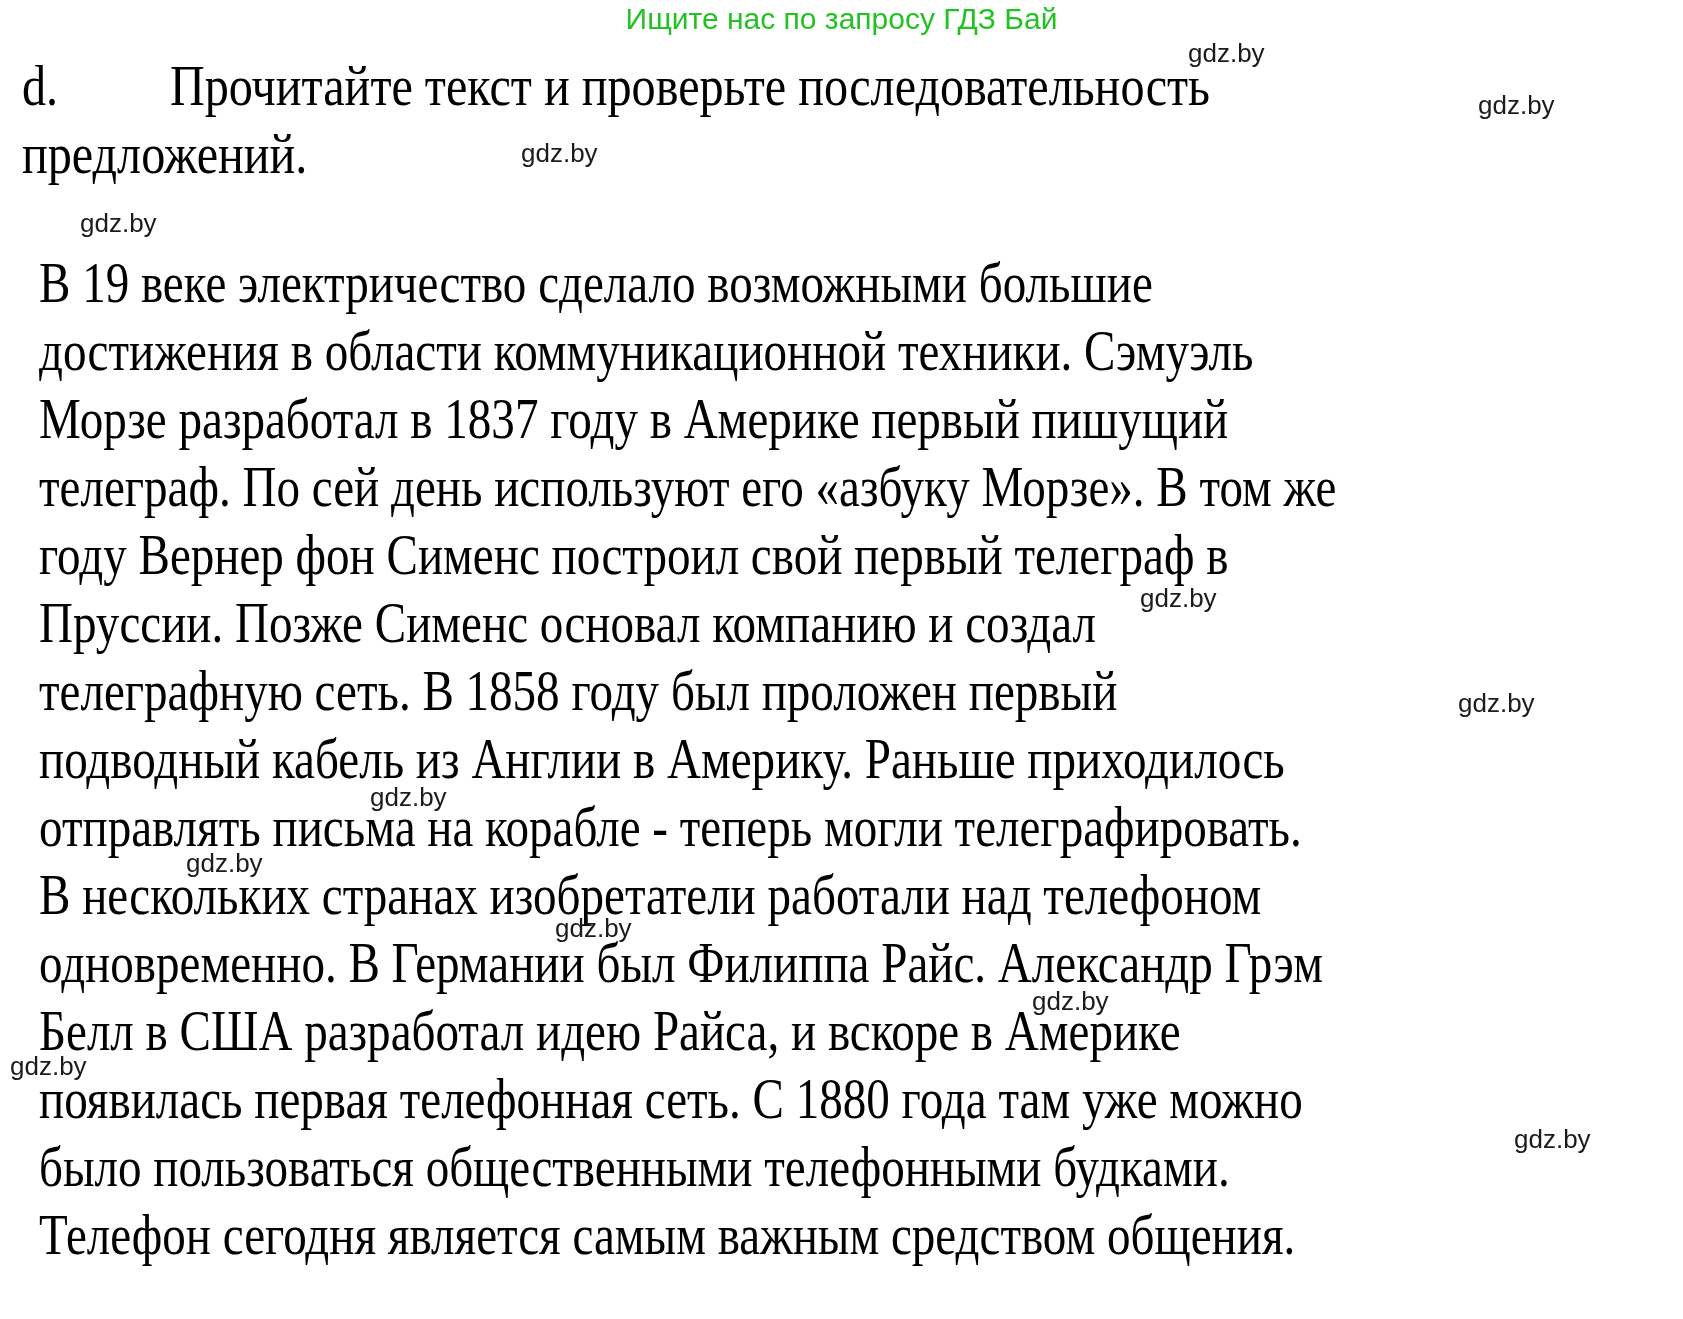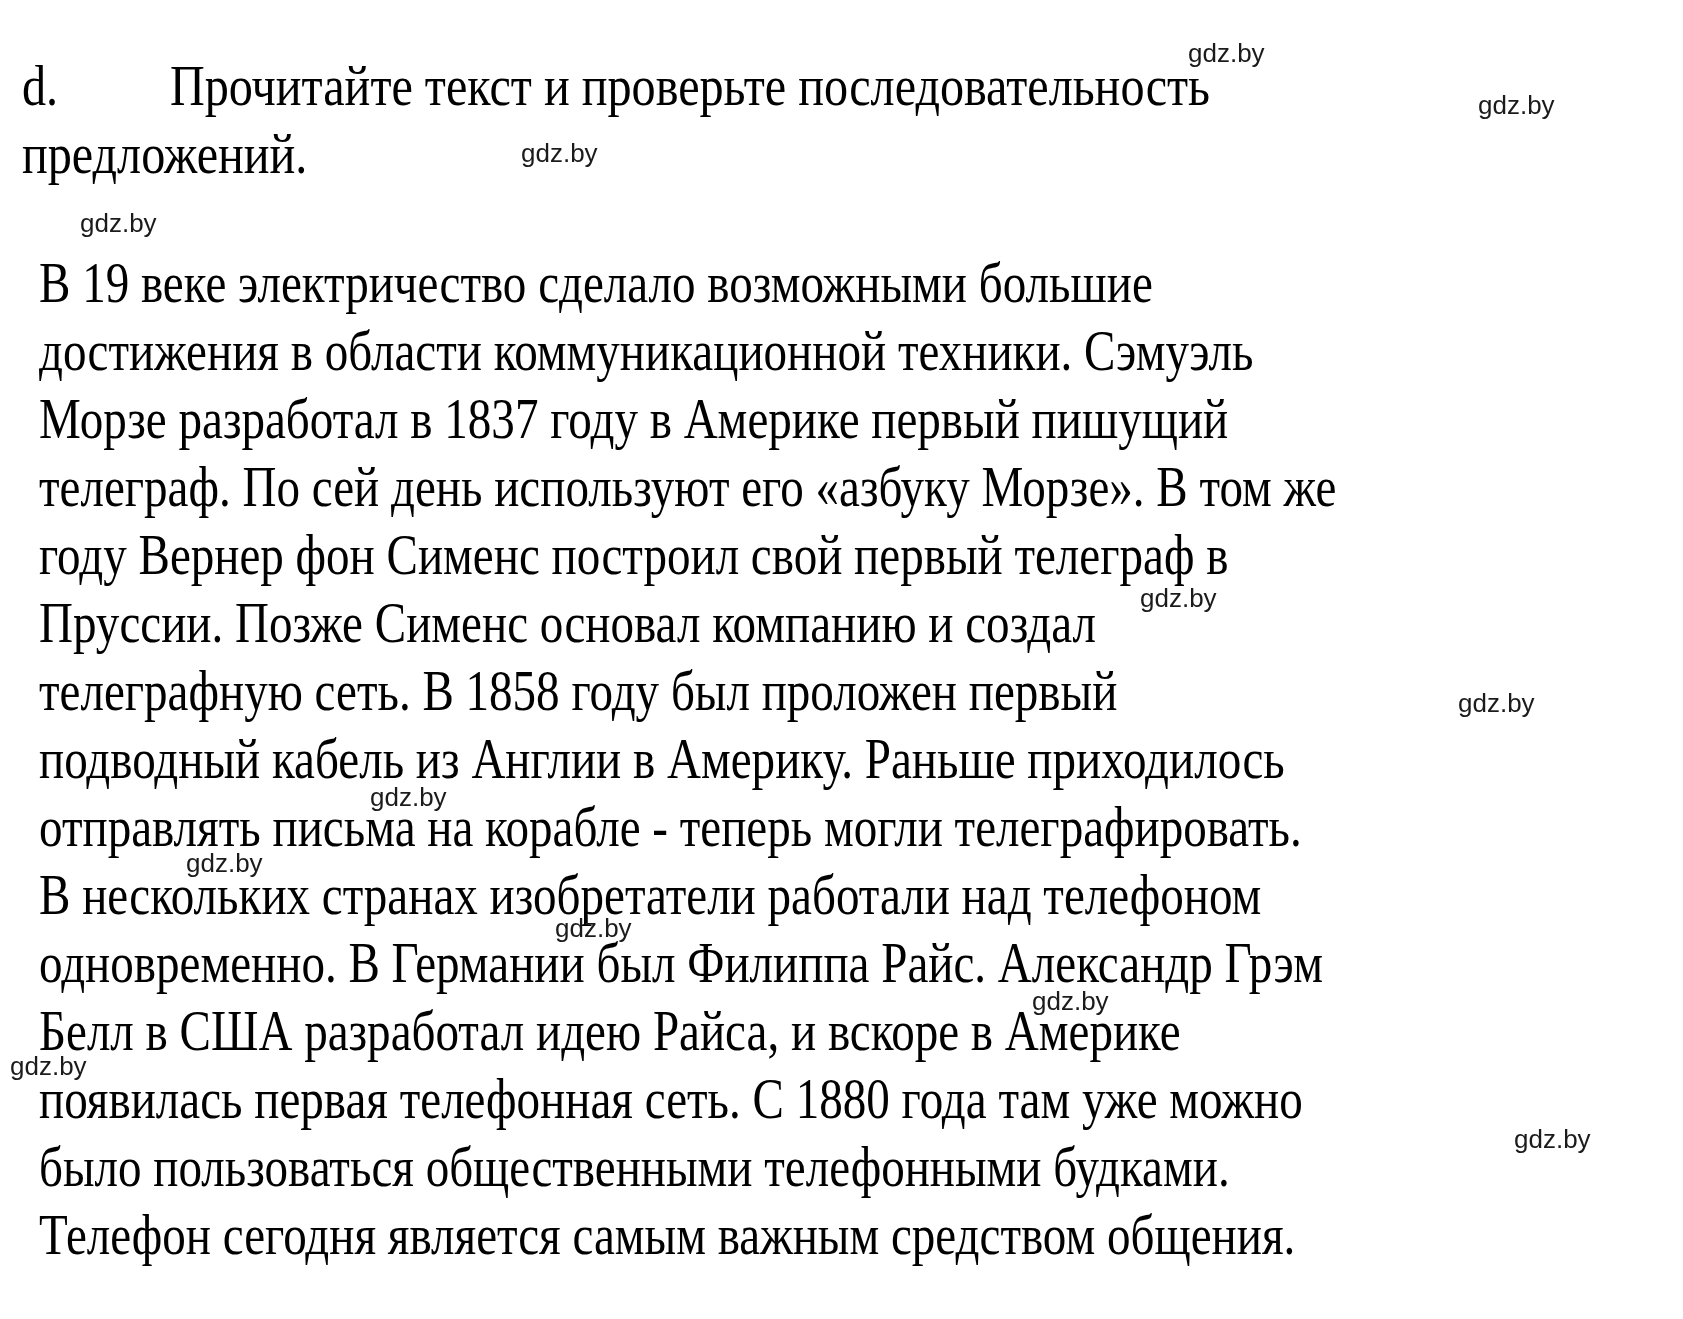--- a/index.html
+++ b/index.html
@@ -95,20 +95,21 @@
     font-size: 28px;
     white-space: pre;
     margin-top: 36px;
   }
 </style>
 </head>
 <body>
 
 <div class="canvas">
 
+  <div class="banner" style="color: rgb(34, 194, 34);">Ищите нас по запросу ГДЗ Бай</div>
 
   <div class="heading">
     <div class="heading-line1">
       <span>d.</span>
       <span>Прочитайте текст и проверьте последовательность</span>
     </div>
     <div class="heading-line2">предложений.</div>
   </div>
 
   <div class="body-text">

